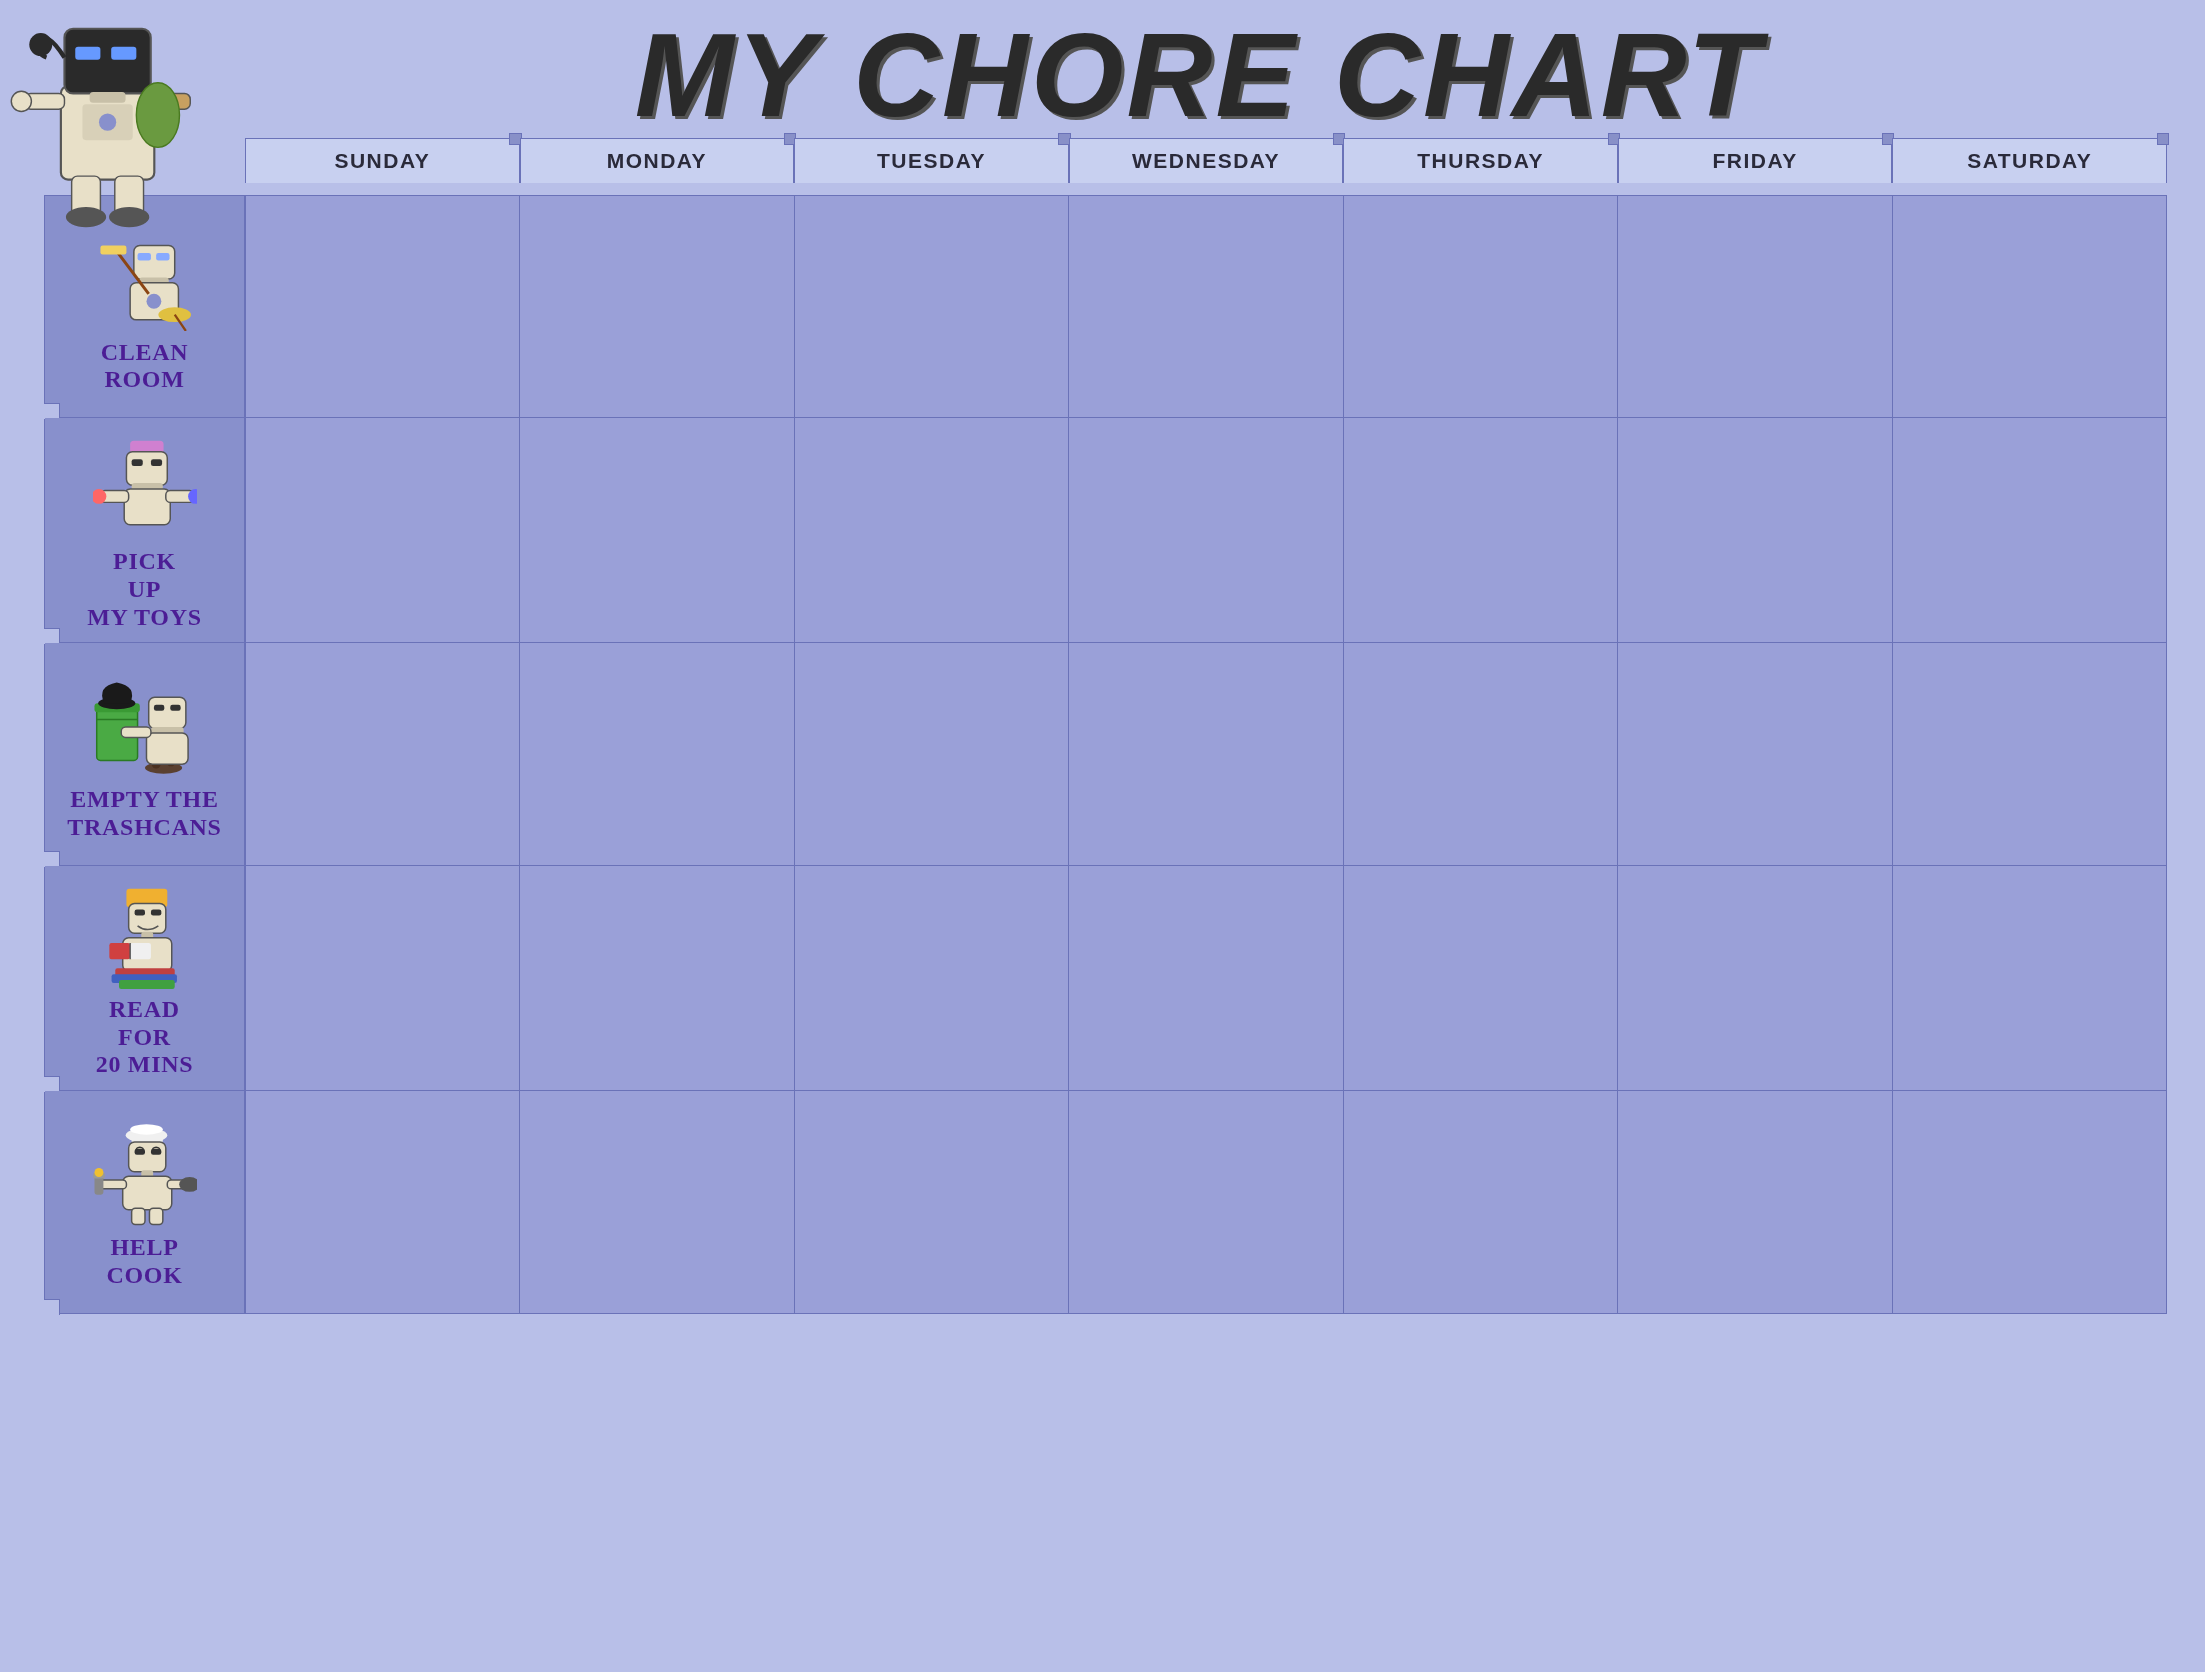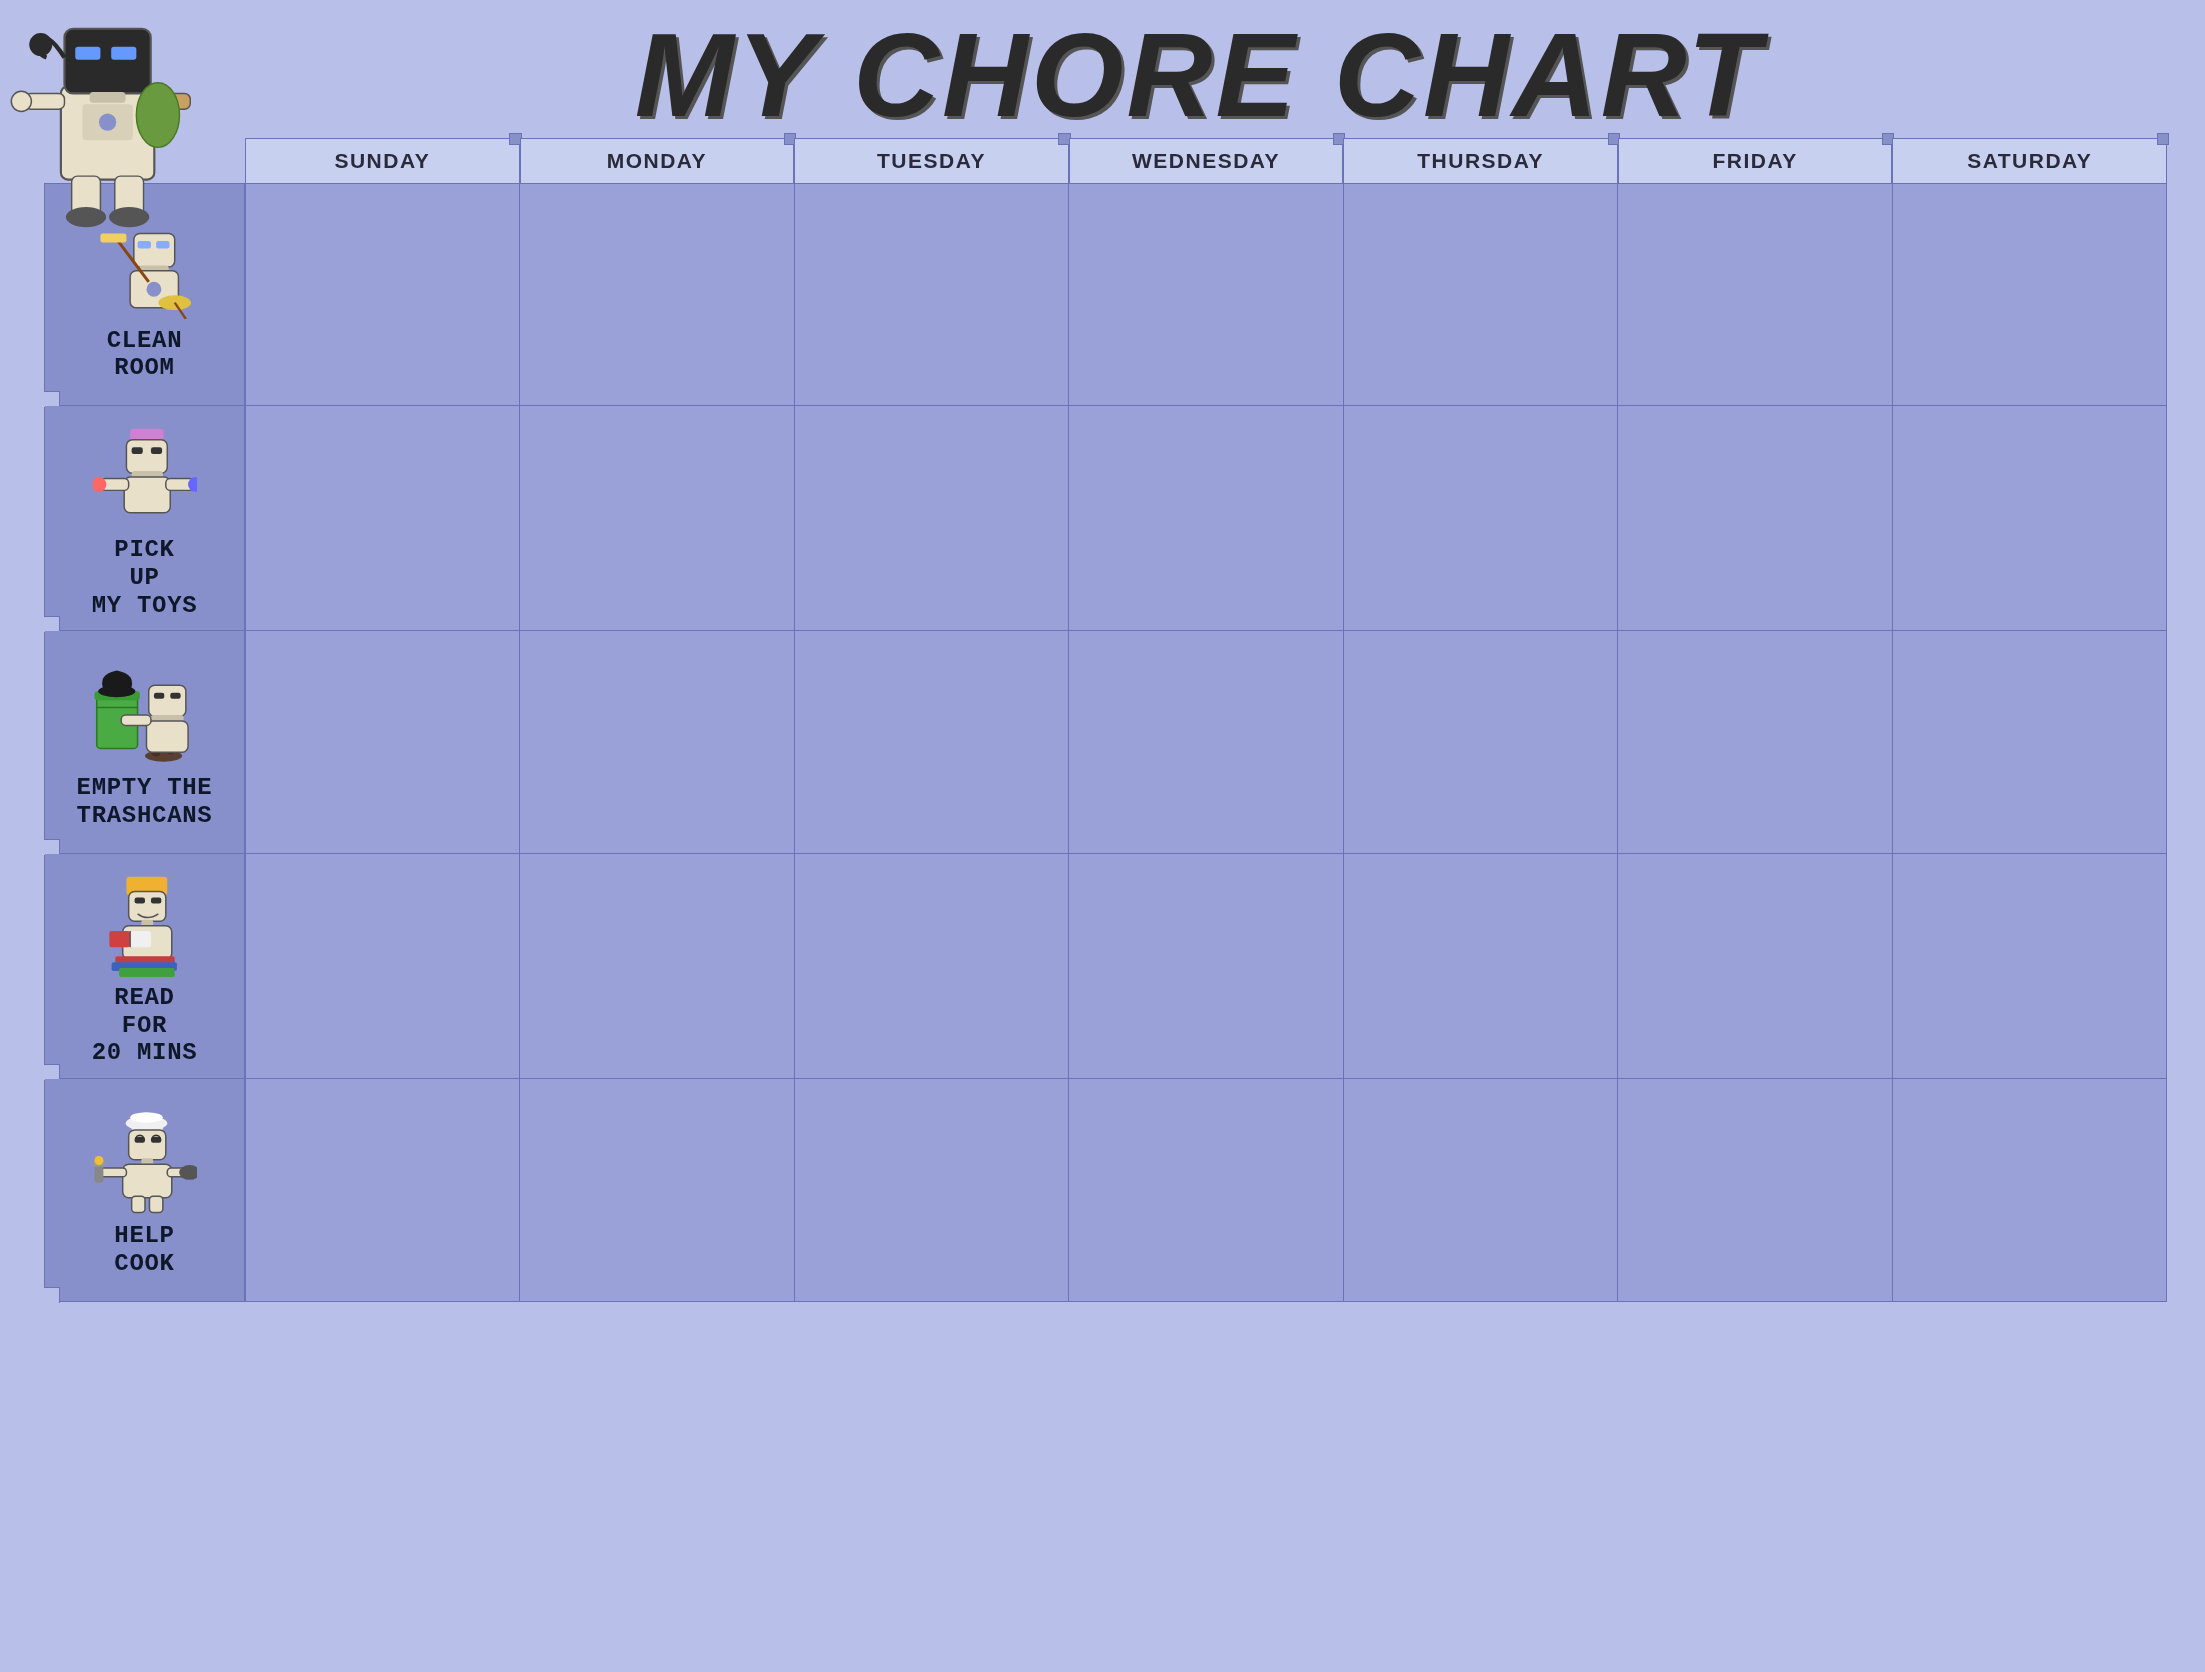--- a/index.html
+++ b/index.html
@@ -42,21 +42,21 @@
       height: 238px;
       z-index: 10;
     }
 
     
     .chart-container {
       margin-left: 22px;
       margin-right: 16px;
       display: flex;
       flex-direction: column;
-      gap: 0;
+      gap: 12px;
     }
 
     
     .day-headers {
       display: flex;
       margin-left: 201px;
       margin-bottom: 0;
     }
 
     .day-header {
@@ -122,25 +122,25 @@
       width: 119px;
       height: 119px;
       display: flex;
       align-items: center;
       justify-content: center;
     }
 
     .chore-name {
       font-size: 24px;
       font-weight: 900;
-      color: #0f172a;
+      color: #4c1d95;
       text-transform: uppercase;
       text-align: center;
       line-height: 1.15;
-      font-family: Liberation Mono, monospace;
+      font-family: Liberation Serif, serif;
       letter-spacing: 0.7px;
     }
 
     
     .day-cells {
       display: flex;
       flex: 1;
     }
 
     .day-cell {

